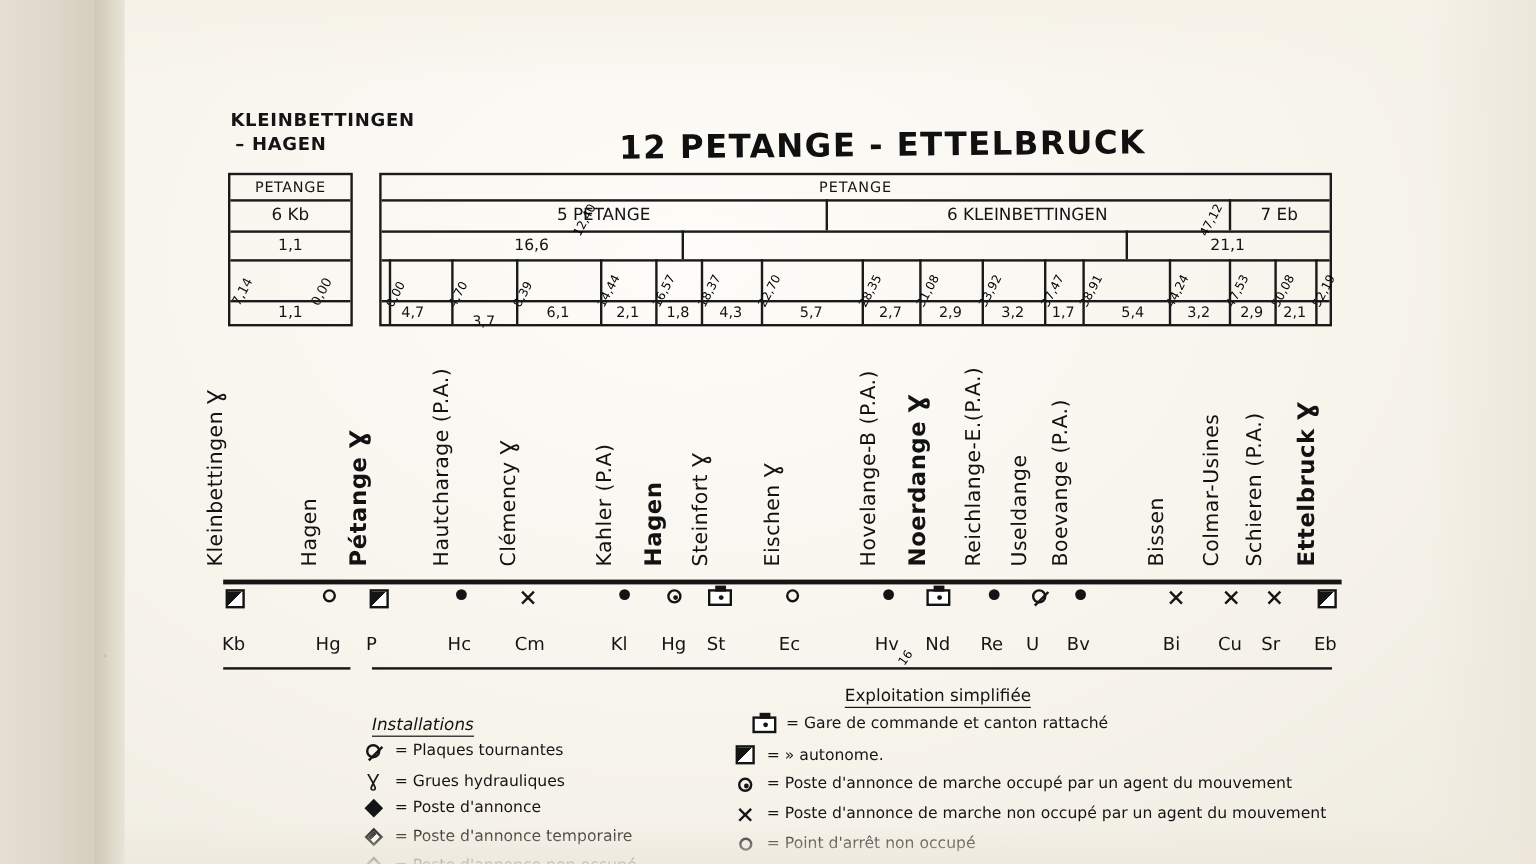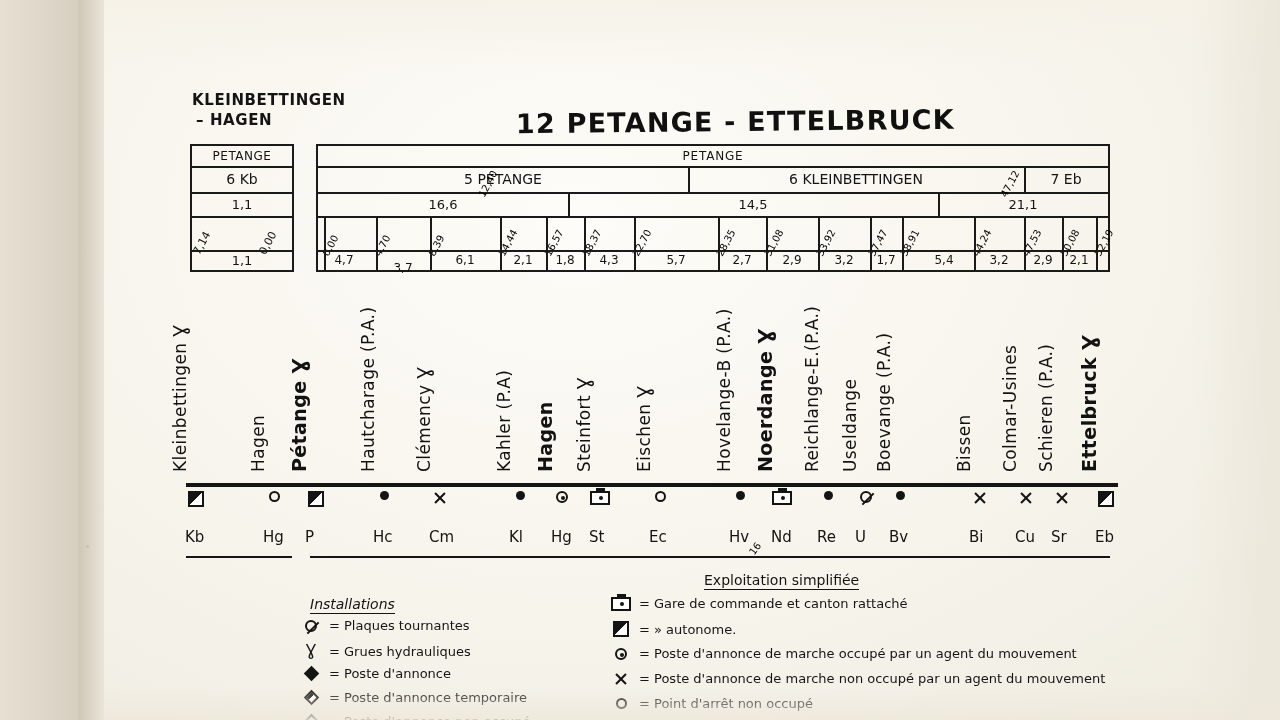--- a/index.html
+++ b/index.html
@@ -233,21 +233,20 @@
     <div class="cell" style="left:370px; top:20px; width:336px; height:26px; font-size:14px;">6 KLEINBETTINGEN</div>
     <div class="vline" style="left:706px; top:20px; height:26px;"></div>
     <div class="cell" style="left:706px; top:20px; width:84px; height:26px; font-size:14px;">7 Eb</div>
     <div class="hline" style="left:0; top:46px; width:790px;"></div>
 
     <div class="slant" style="left:168px; top:42px; transform: rotate(-62deg); font-size:10px;">12,40</div>
     <div class="slant" style="left:690px; top:42px; transform: rotate(-62deg); font-size:10px;">47,12</div>
 
     <div class="cell" style="left:0; top:46px; width:250px; height:24px; font-size:13px;">16,6</div>
     <div class="vline" style="left:250px; top:46px; height:24px;"></div>
-    <div class="cell" style="left:250px; top:46px; width:370px; height:24px; font-size:13px;">14,5</div>
     <div class="vline" style="left:620px; top:46px; height:24px;"></div>
     <div class="cell" style="left:620px; top:46px; width:170px; height:24px; font-size:13px;">21,1</div>
     <div class="hline" style="left:0; top:70px; width:790px;"></div>
 
     <div id="km-band" style="position:absolute; left:0; top:70px; width:790px; height:34px;">
         <div class="vline" style="left: 6px; top: 0px; height: 34px;"></div>
         <div class="slant" style="left: 12px; top: 31px; transform: rotate(-62deg); font-size: 10px;">0,00</div>
         <div class="vline" style="left: 58px; top: 0px; height: 34px;"></div>
         <div class="slant" style="left: 64px; top: 31px; transform: rotate(-62deg); font-size: 10px;">4,70</div>
         <div class="vline" style="left: 112px; top: 0px; height: 34px;"></div>
@@ -484,21 +483,21 @@
       <div class="leg-row" style="left: 0px; top: 96px;">
         <span class="leg-sym">
           <span style="display: inline-block; width: 11px; height: 11px; transform: rotate(45deg); border: 2px solid rgb(20, 20, 20); box-sizing: border-box;"></span>
         </span>
         <span>= Poste d'annonce non occupé</span>
       </div>
     </div>
 
   <div class="legend-title" style="left:704px; top:572px;">Exploitation simplifiée</div>
   <div id="legend-right" style="position:absolute; left:610px; top:596px; width:560px; height:130px;">
-      <div class="leg-row" style="left: 0px; top: 0px; align-items: center;">
+      <div class="leg-row" style="left: 16px; top: 0px; align-items: center;">
         <span class="leg-sym">
           <span class="sym-gare" style="display: inline-block;"></span>
         </span>
         <span>= Gare de commande et canton rattaché</span>
       </div>
       <div class="leg-row" style="left: 0px; top: 25px;">
         <span class="leg-sym">
           <span class="sym-square" style="display: inline-block;"></span>
         </span>
         <span>=  »  autonome.</span>

